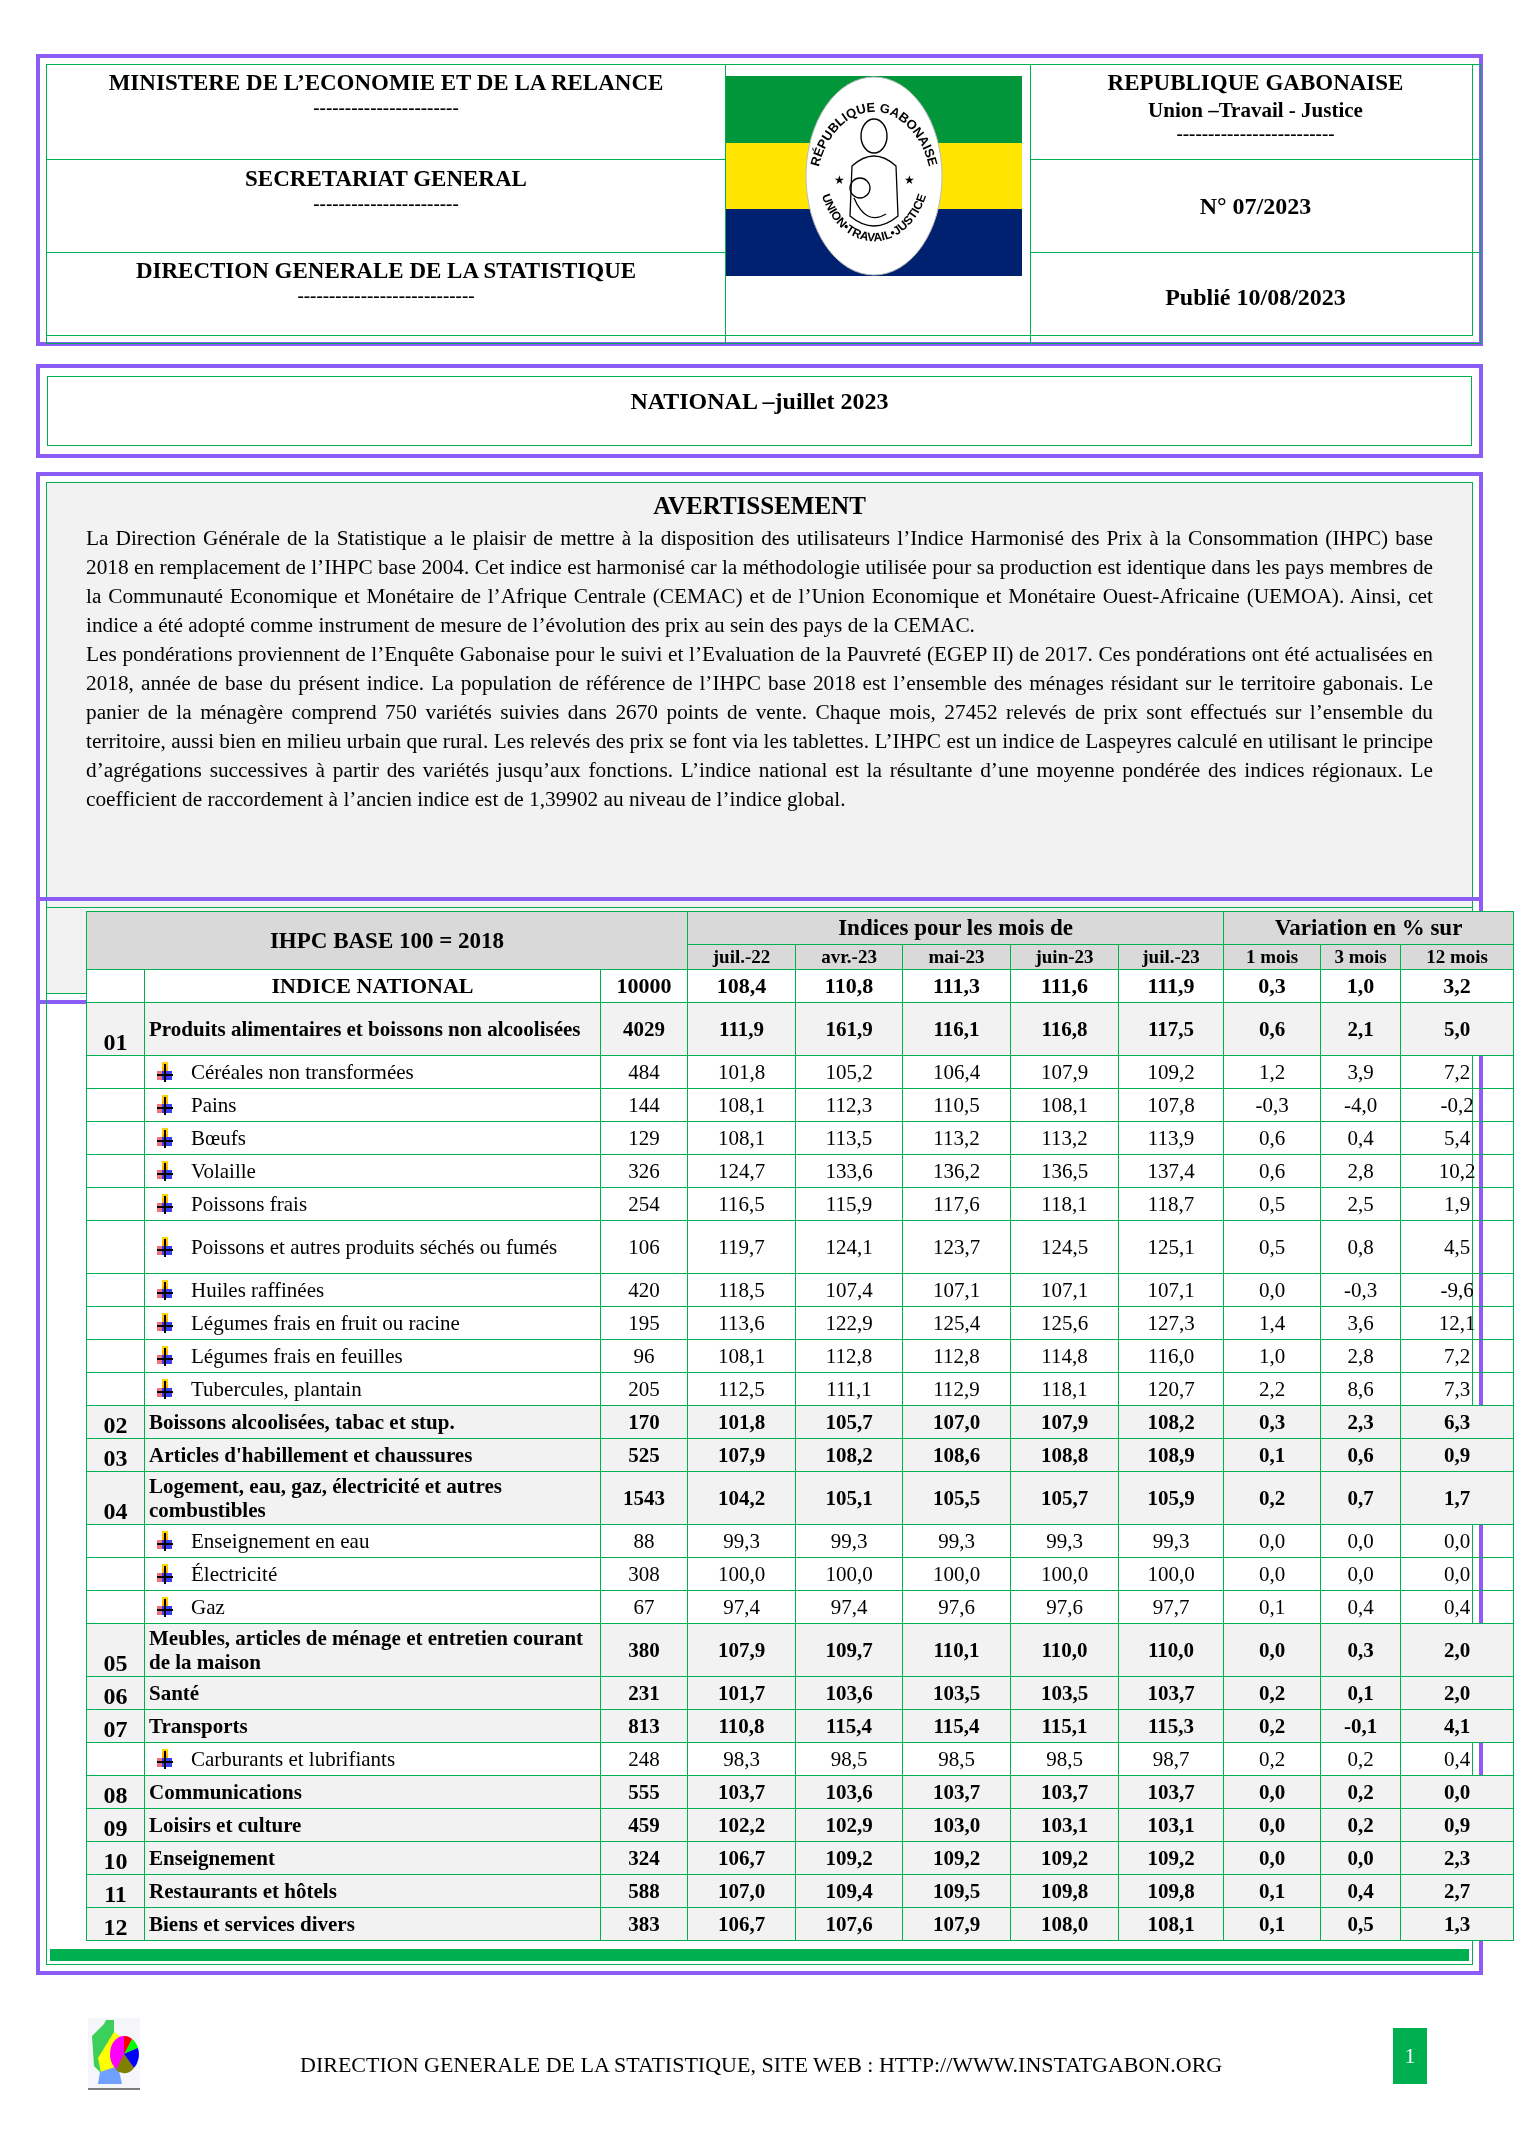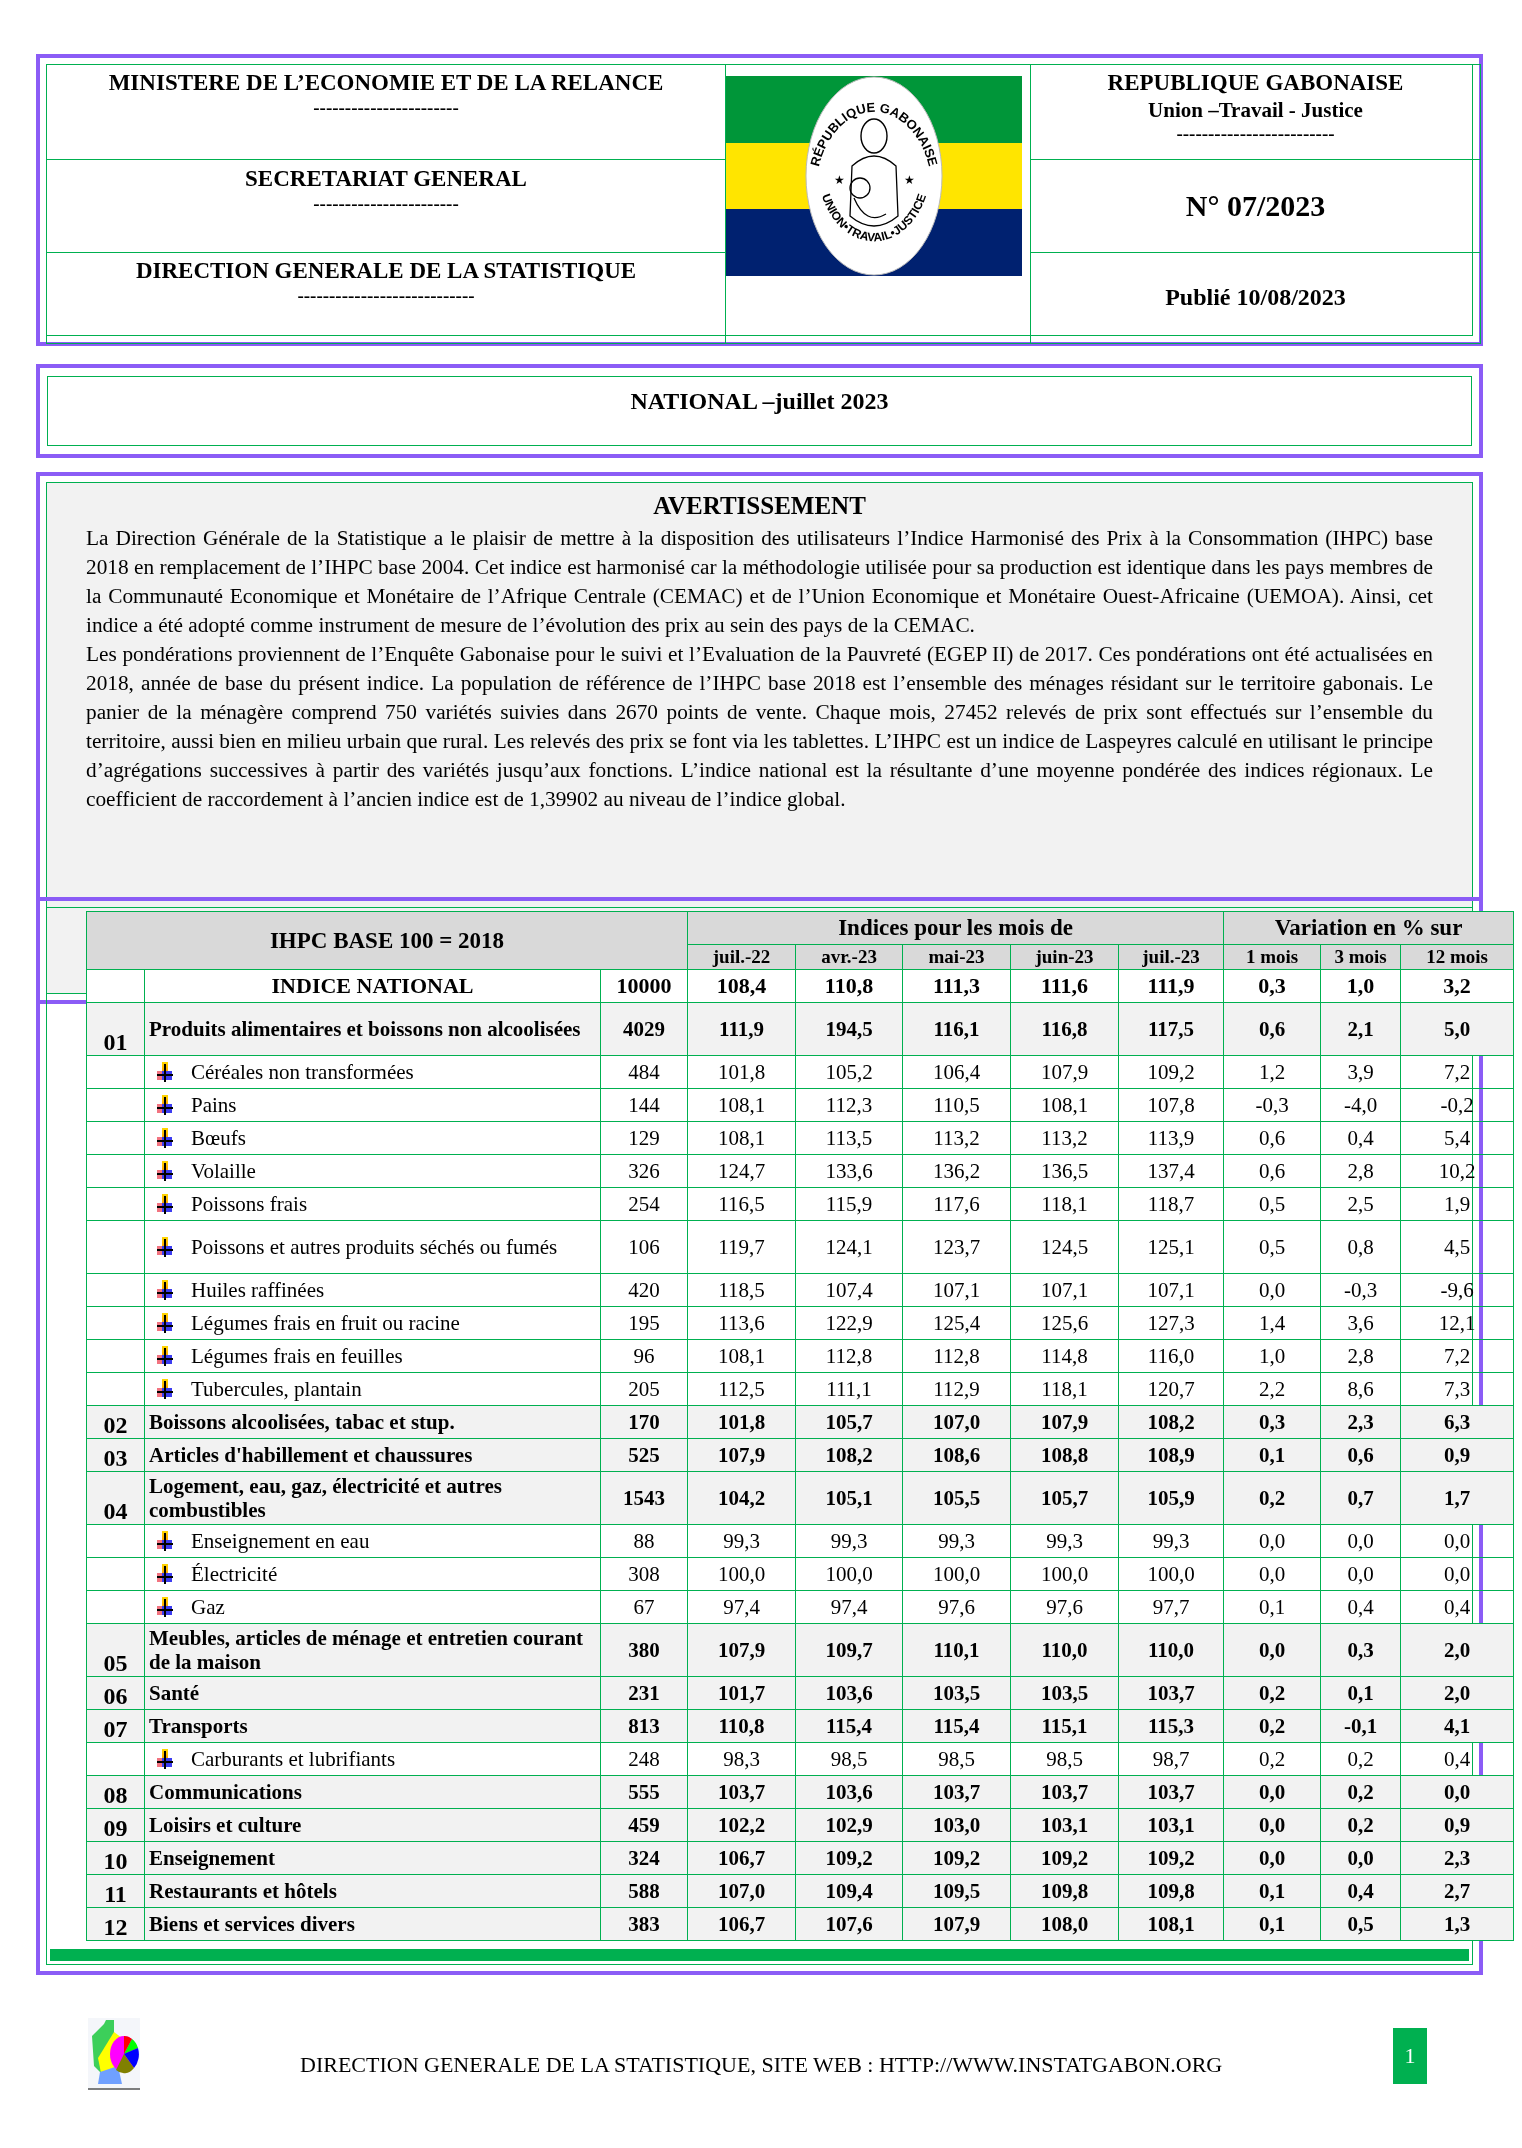--- a/index.html
+++ b/index.html
@@ -73,21 +73,21 @@
     <div class="t" style="margin-top:4px;">DIRECTION GENERALE DE LA STATISTIQUE</div>
     <div class="d">----------------------------</div>
   </div>
   <div class="hcell" style="left:685px;top:6px;width:306px;height:280px;"></div>
   <div class="hcell" style="left:990px;top:6px;width:451px;height:96px;">
     <div class="t" style="margin-top:4px;">REPUBLIQUE GABONAISE</div>
     <div class="t" style="font-size:21px;line-height:26px;">Union –Travail - Justice</div>
     <div class="d">-------------------------</div>
   </div>
   <div class="hcell" style="left:990px;top:101px;width:451px;height:94px;">
-    <div class="t" style="margin-top:32px;font-size:30px;">N° 07/2023</div>
+    <div class="t" style="margin-top:32px;font-size:24px;">N° 07/2023</div>
   </div>
   <div class="hcell" style="left:990px;top:194px;width:451px;height:92px;">
     <div class="t" style="margin-top:30px;font-size:24px;">Publié 10/08/2023</div>
   </div>
 </div>
 
 <div class="flag">
   <div class="s" style="background:#009639;"></div>
   <div class="s" style="background:#ffe500;"></div>
   <div class="s" style="background:#002170;"></div>
@@ -169,21 +169,21 @@
           <td>111,9</td>
           <td>0,3</td>
           <td>1,0</td>
           <td>3,2</td>
         </tr>
         <tr class="group tall">
           <td class="code">01</td>
           <td class="lbl"><span>Produits alimentaires et boissons non alcoolisées</span></td>
           <td>4029</td>
           <td>111,9</td>
-          <td>194,5</td>
+          <td>161,9</td>
           <td>116,1</td>
           <td>116,8</td>
           <td>117,5</td>
           <td>0,6</td>
           <td>2,1</td>
           <td>5,0</td>
         </tr>
         <tr class="sub">
           <td class="code"></td>
           <td class="lbl"><span class="bullet"><i class="y"></i><i class="r"></i><i class="b"></i><i class="h"></i><i class="v"></i></span><span>Céréales non transformées</span></td>

